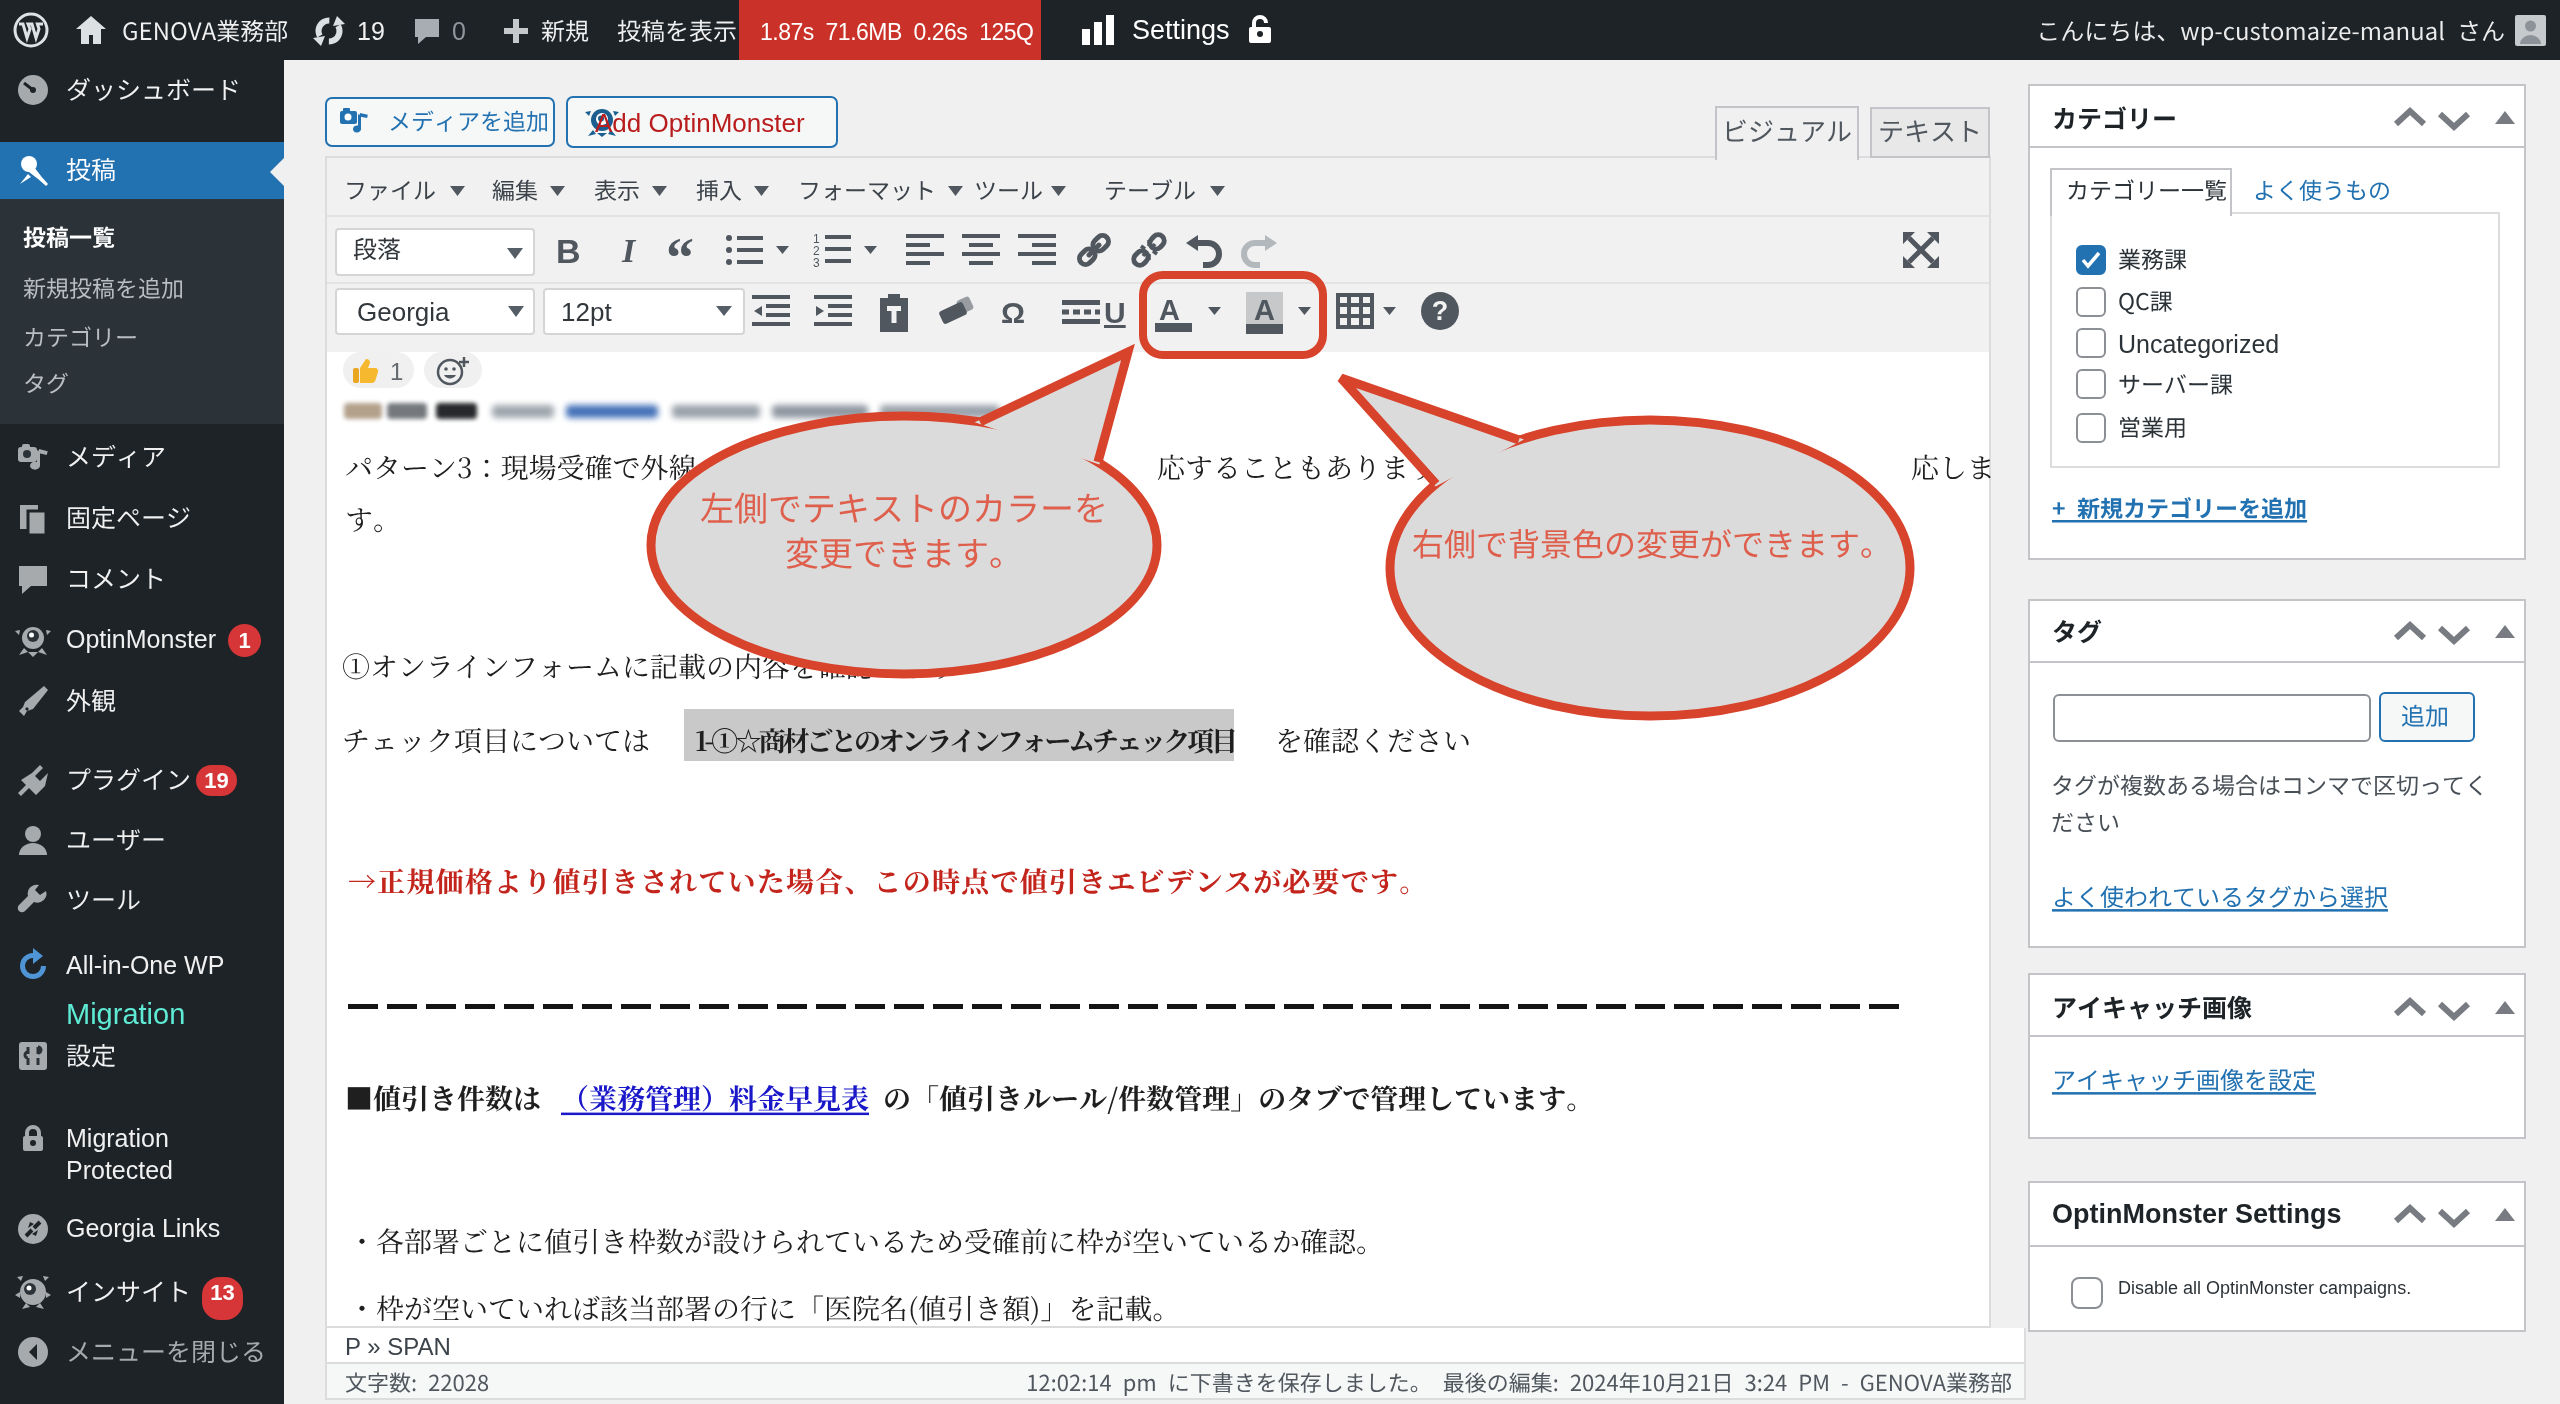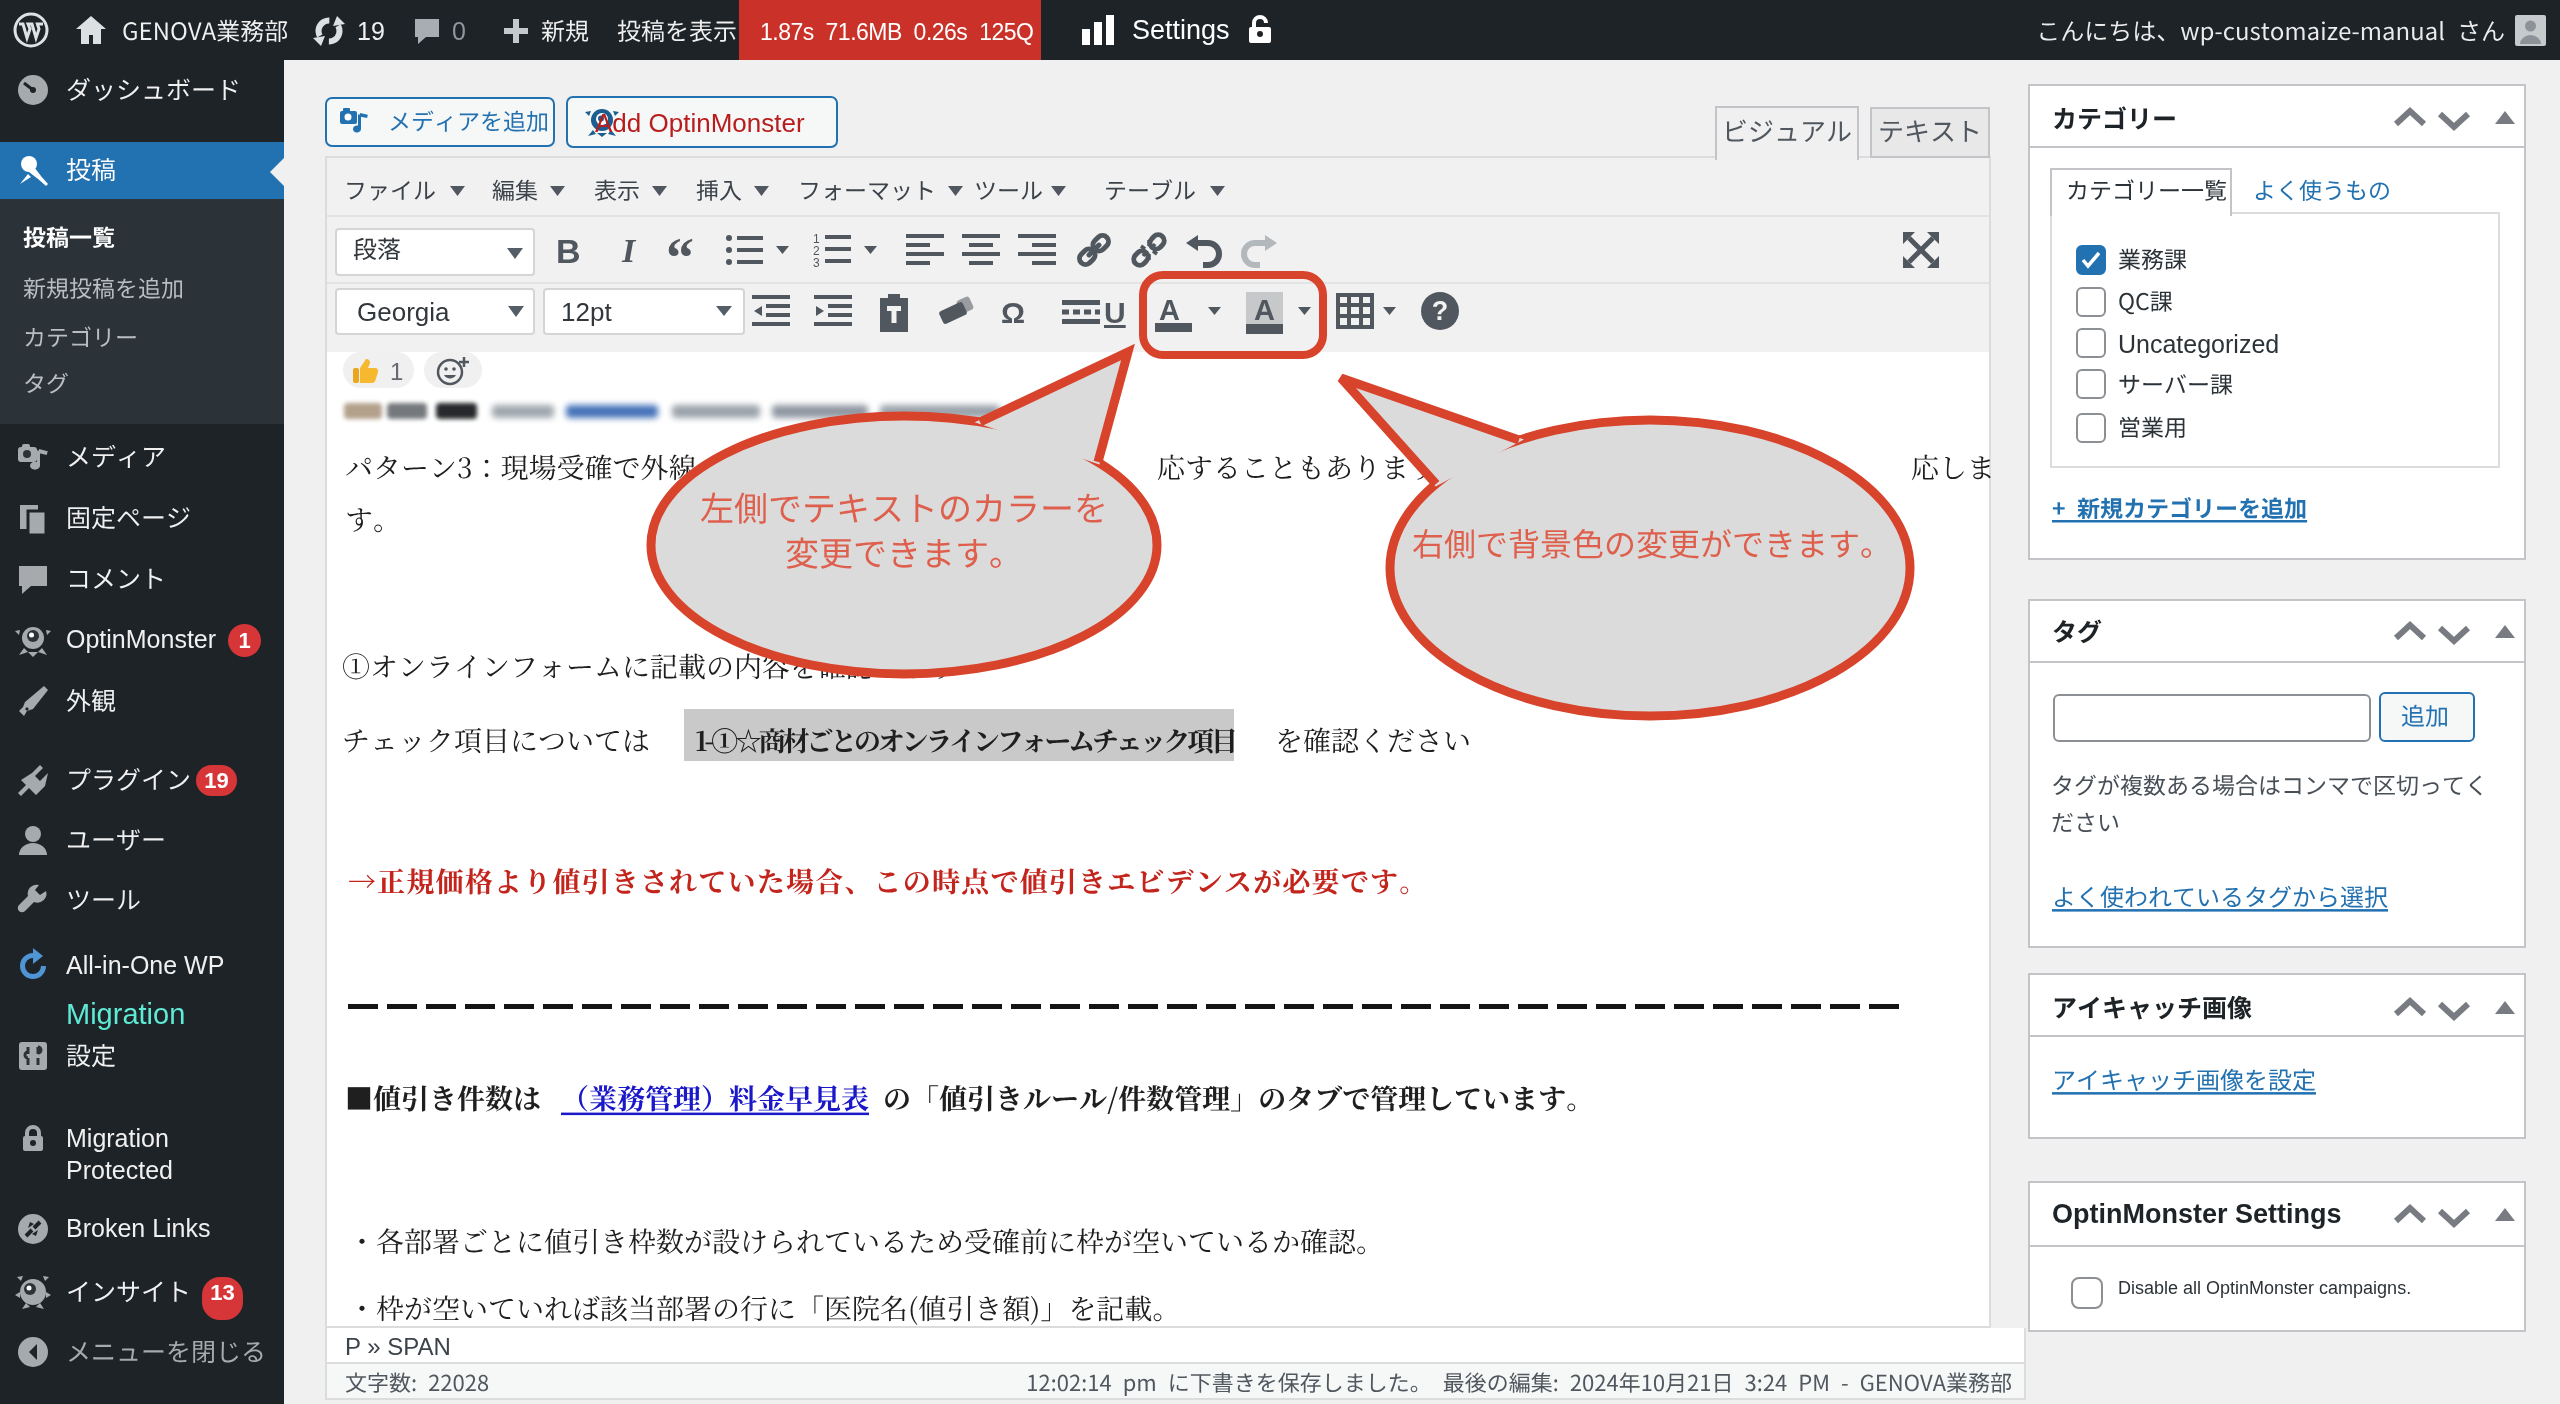--- a/index.html
+++ b/index.html
@@ -500,21 +500,21 @@
  </svg>
  <svg class="ic" style="left:16px;top:1275px" width="34" height="34" viewBox="0 0 34 34">
   <circle cx="17" cy="17" r="15" fill="#a7aaad"></circle>
       <path d="M21 9l-8 8 8 8z" fill="#1d2327"></path>
  </svg>
  <span class="lat" style="left:66px;top:565px;font-size:25px;color:#f0f0f1">OptinMonster</span>
  <span class="lat" style="left:66px;top:891px;font-size:25px;color:#f0f0f1">All-in-One WP</span>
  <span class="lat" style="left:66px;top:938px;font-size:29px;color:#5eead4">Migration</span>
  <span class="lat" style="left:66px;top:1064px;font-size:25px;color:#f0f0f1">Migration</span>
  <span class="lat" style="left:66px;top:1096px;font-size:25px;color:#f0f0f1">Protected</span>
- <span class="lat" style="left:66px;top:1154px;font-size:25px;color:#f0f0f1">Broken Links</span>
+ <span class="lat" style="left:66px;top:1154px;font-size:25px;color:#f0f0f1">Georgia Links</span>
  <div class="badge" style="left:228px;top:564px;width:33px;height:33px;line-height:33px;border-radius:17px">1</div>
  <div class="badge" style="left:196px;top:705px;width:41px;height:31px;line-height:31px">19</div>
  <div class="badge" style="left:202px;top:1217px;width:41px;height:43px;line-height:31px">13</div>
 </div>
 
 <div class="btn-top" style="left:325px;top:97px;width:230px;height:50px"></div>
 <svg class="ic" style="left:340px;top:108px;z-index:7" width="30" height="28" viewBox="0 0 30 28">
  <rect x="0" y="3" width="17" height="13" rx="2" fill="#2271b1"></rect>
     <rect x="3" y="0" width="7" height="5" rx="1" fill="#2271b1"></rect>
  <circle cx="8" cy="9" r="3.5" fill="#fff"></circle>

